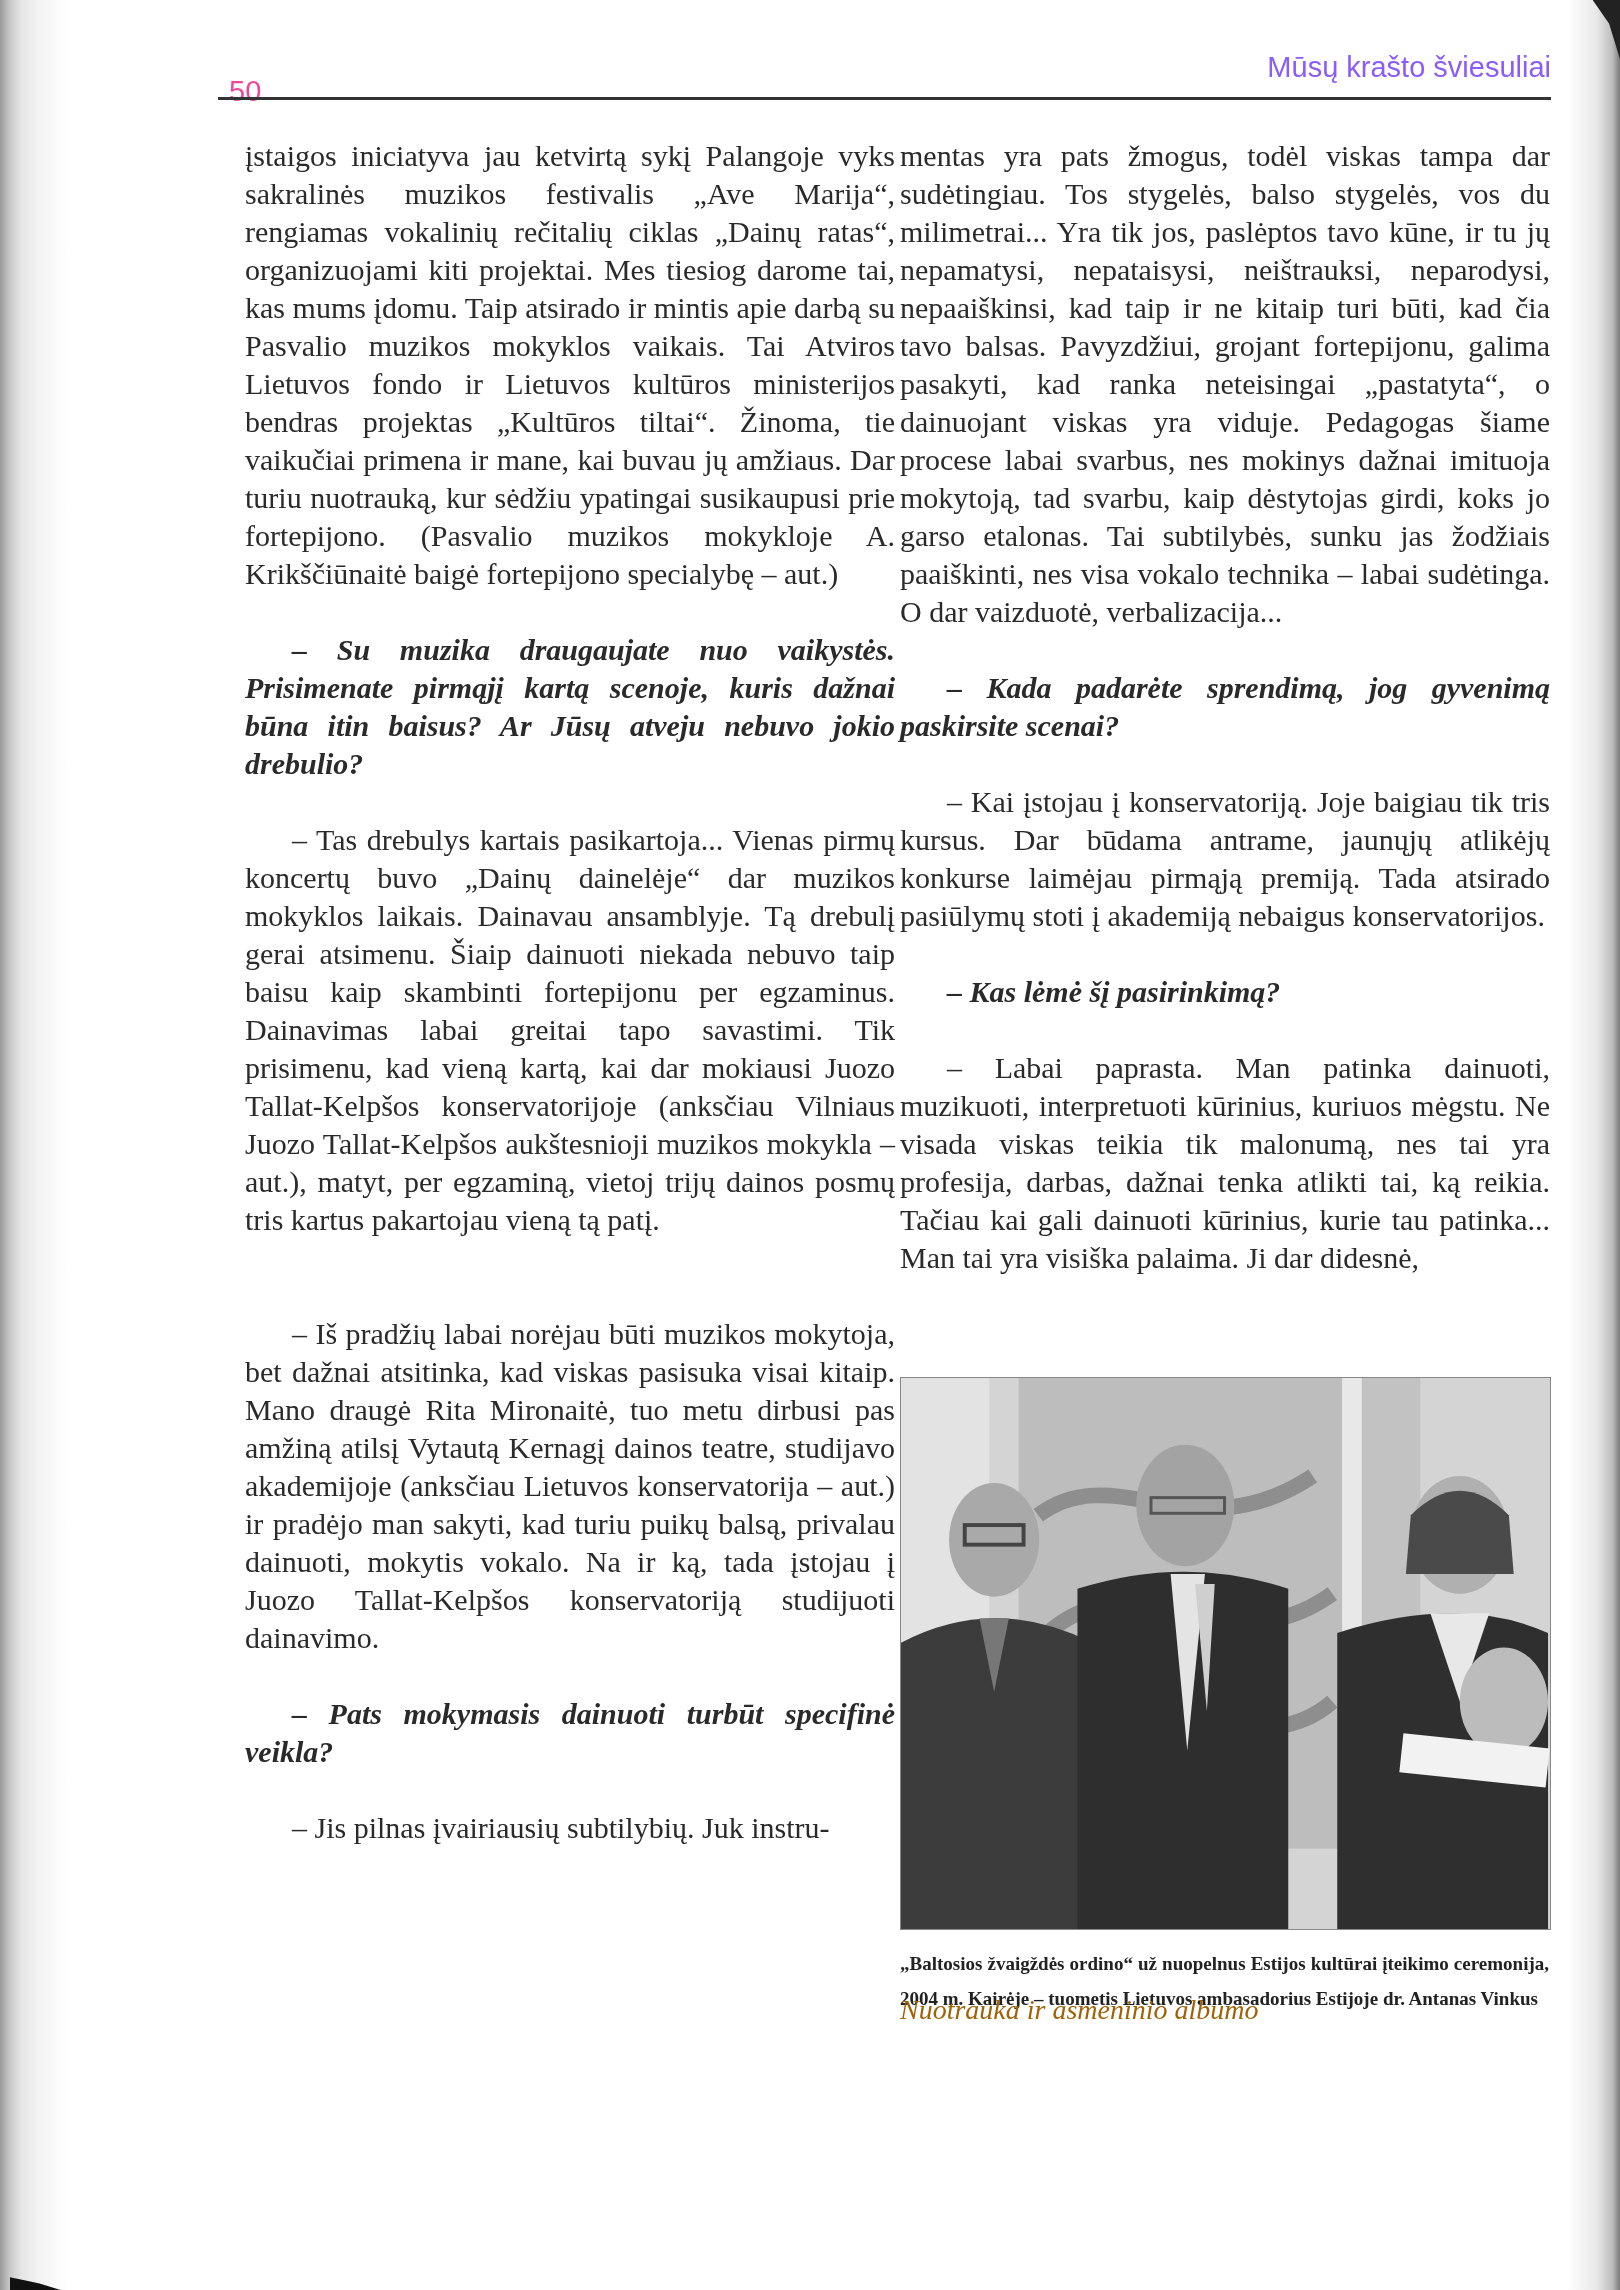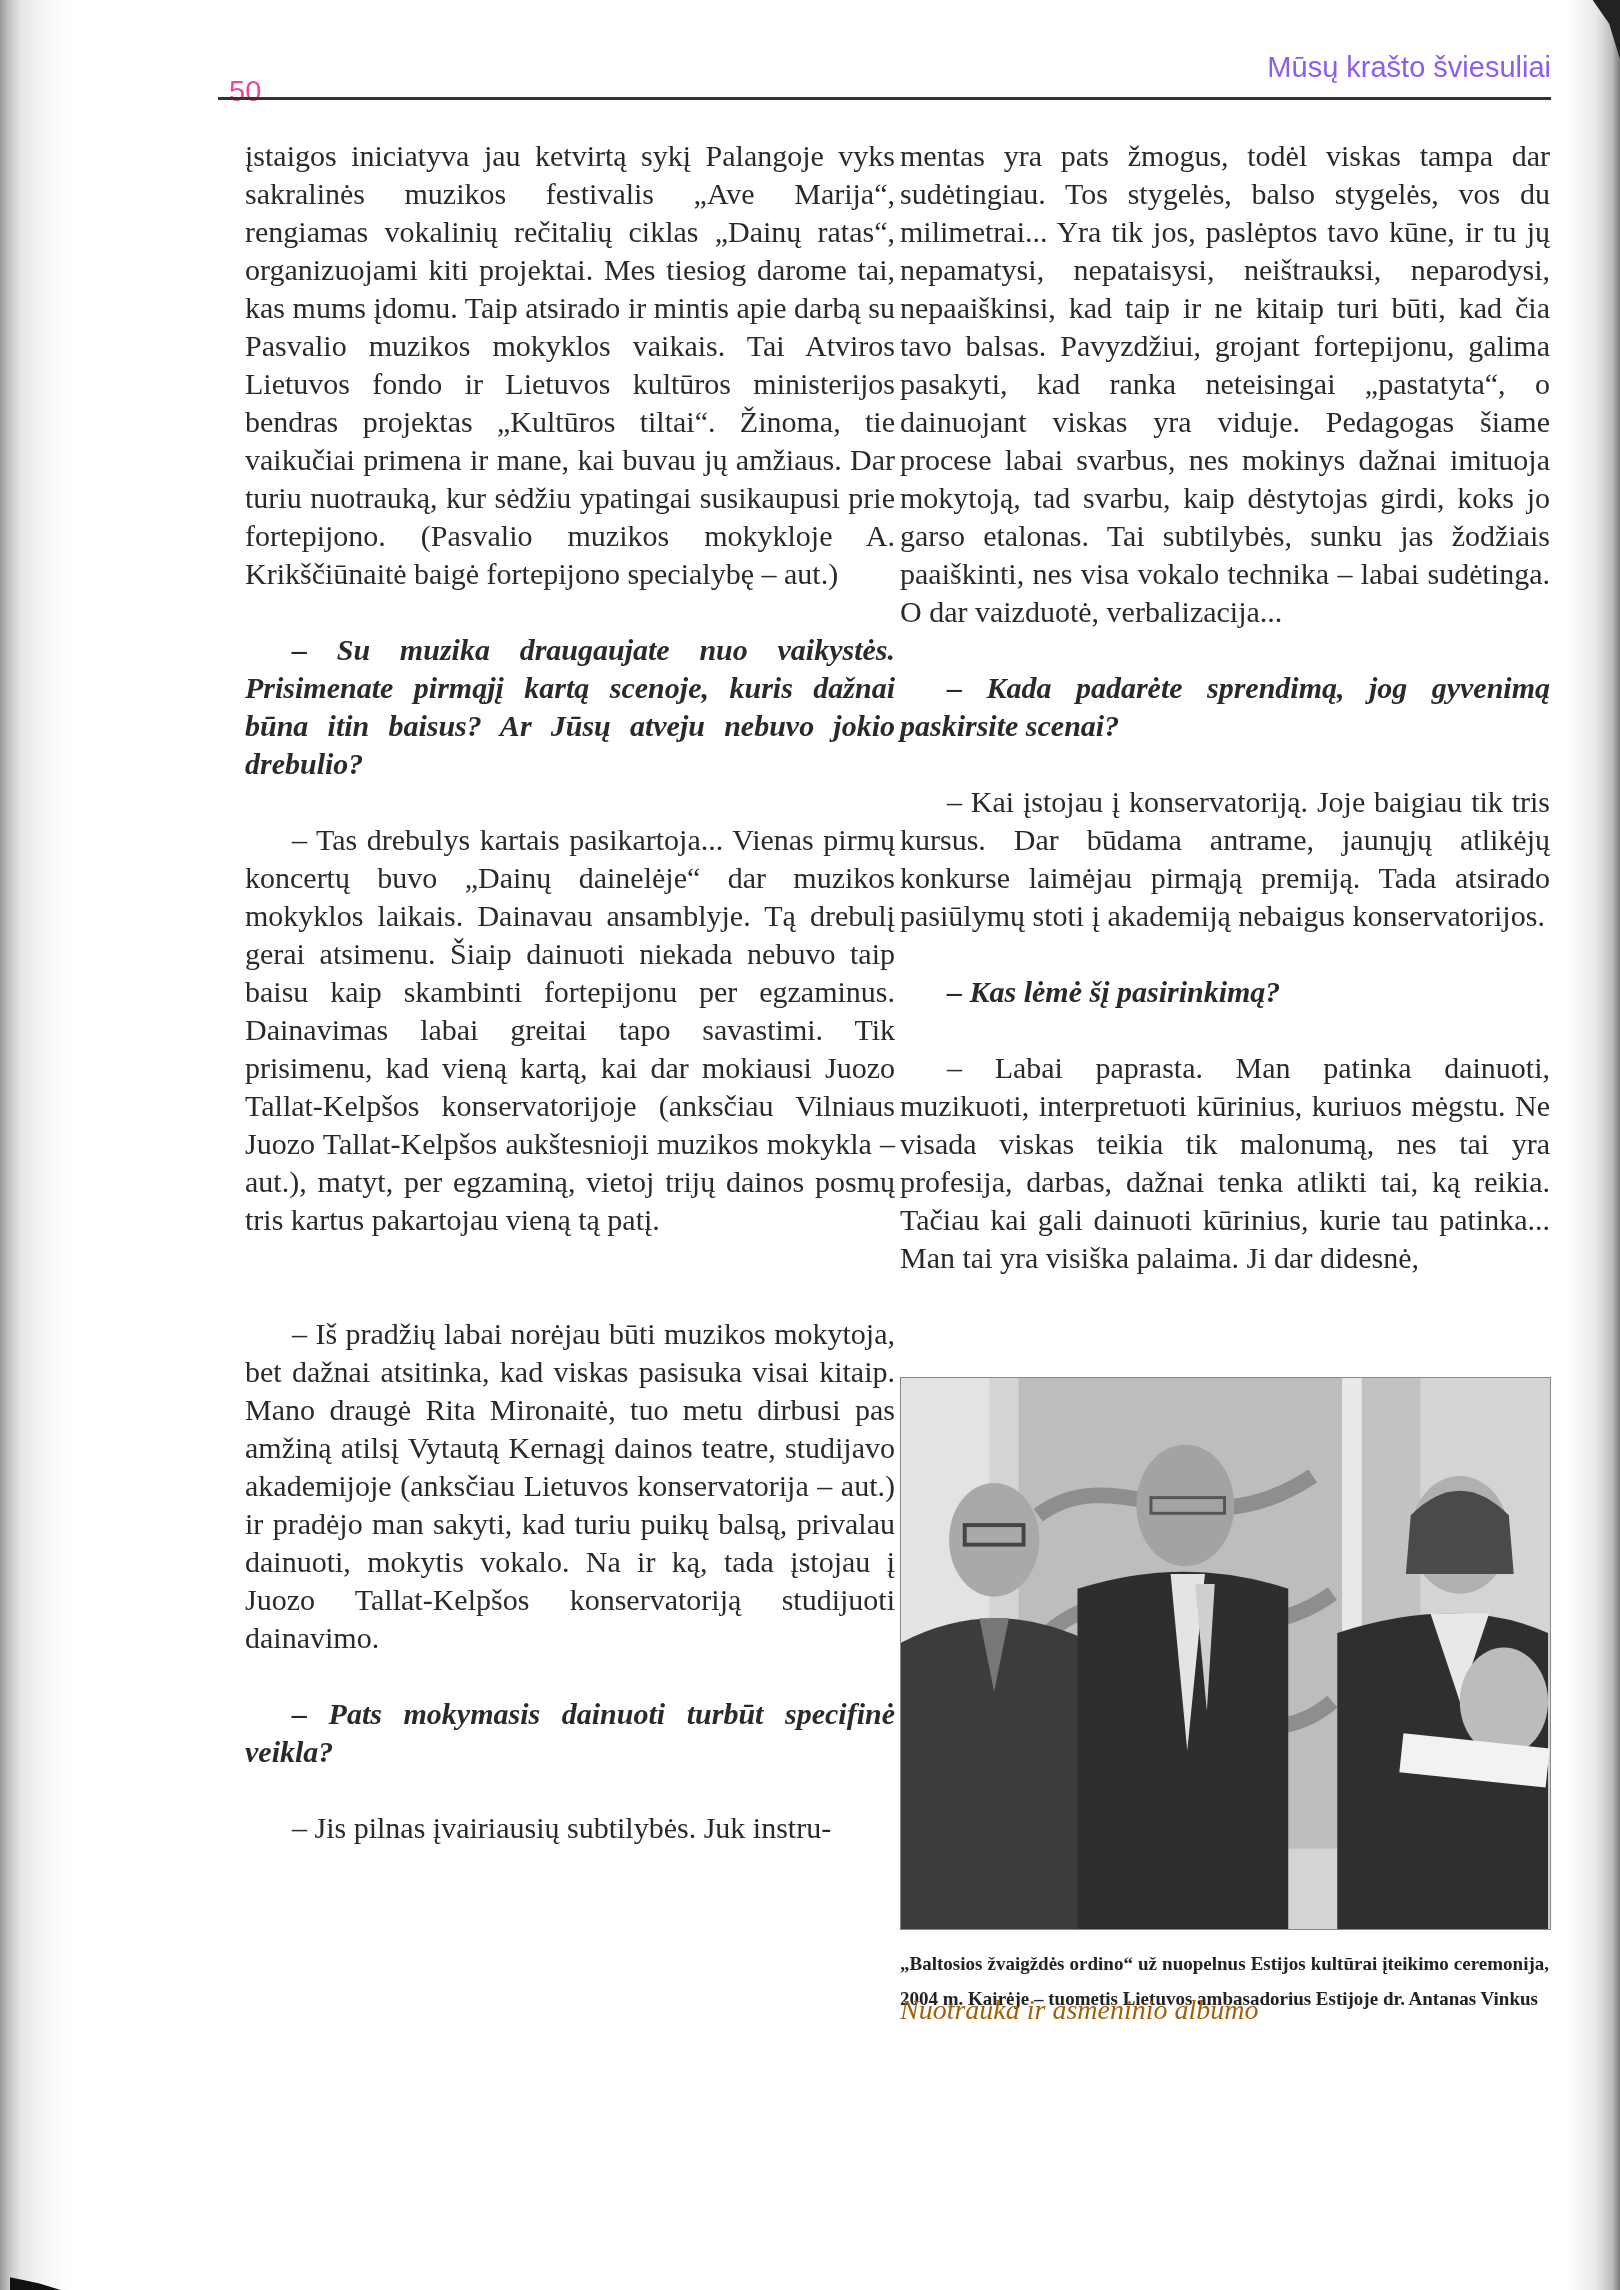--- a/index.html
+++ b/index.html
@@ -54,21 +54,21 @@
   <div class="gap"></div>
   <p class="indent q">– Su muzika draugaujate nuo vaikystės. Prisimenate pirmąjį kartą scenoje, kuris dažnai būna itin baisus? Ar Jūsų atveju nebuvo jokio drebulio?</p>
   <div class="gap"></div>
   <p class="indent">– Tas drebulys kartais pasikartoja... Vienas pirmų koncertų buvo „Dainų dainelėje“ dar muzikos mokyklos laikais. Dainavau ansamblyje. Tą drebulį gerai atsimenu. Šiaip dainuoti niekada nebuvo taip baisu kaip skambinti fortepijonu per egzaminus. Dainavimas labai greitai tapo savastimi. Tik prisimenu, kad vieną kartą, kai dar mokiausi Juozo Tallat-Kelpšos konservatorijoje (anksčiau Vilniaus Juozo Tallat-Kelpšos aukštesnioji muzikos mokykla – aut.), matyt, per egzaminą, vietoj trijų dainos posmų tris kartus pakartojau vieną tą patį.</p>
   <div class="gap"></div>
   <div class="gap"></div>
   <p class="indent">– Iš pradžių labai norėjau būti muzikos mokytoja, bet dažnai atsitinka, kad viskas pasisuka visai kitaip. Mano draugė Rita Mironaitė, tuo metu dirbusi pas amžiną atilsį Vytautą Kernagį dainos teatre, studijavo akademijoje (anksčiau Lietuvos konservatorija – aut.) ir pradėjo man sakyti, kad turiu puikų balsą, privalau dainuoti, mokytis vokalo. Na ir ką, tada įstojau į Juozo Tallat-Kelpšos konservatoriją studijuoti dainavimo.</p>
   <div class="gap"></div>
   <p class="indent q">– Pats mokymasis dainuoti turbūt specifinė veikla?</p>
   <div class="gap"></div>
-  <p class="indent">– Jis pilnas įvairiausių subtilybės. Juk instru-</p>
+  <p class="indent">– Jis pilnas įvairiausių subtilybių. Juk instru-</p>
 </div>
 
 <div class="col col-right">
   <p>mentas yra pats žmogus, todėl viskas tampa dar sudėtingiau. Tos stygelės, balso stygelės, vos du milimetrai... Yra tik jos, paslėptos tavo kūne, ir tu jų nepamatysi, nepataisysi, neištrauksi, neparodysi, nepaaiškinsi, kad taip ir ne kitaip turi būti, kad čia tavo balsas. Pavyzdžiui, grojant fortepijonu, galima pasakyti, kad ranka neteisingai „pastatyta“, o dainuojant viskas yra viduje. Pedagogas šiame procese labai svarbus, nes mokinys dažnai imituoja mokytoją, tad svarbu, kaip dėstytojas girdi, koks jo garso etalonas. Tai subtilybės, sunku jas žodžiais paaiškinti, nes visa vokalo technika – labai sudėtinga. O dar vaizduotė, verbalizacija...</p>
   <div class="gap"></div>
   <p class="indent q">– Kada padarėte sprendimą, jog gyvenimą paskirsite scenai?</p>
   <div class="gap"></div>
   <p class="indent">– Kai įstojau į konservatoriją. Joje baigiau tik tris kursus. Dar būdama antrame, jaunųjų atlikėjų konkurse laimėjau pirmąją premiją. Tada atsirado pasiūlymų stoti į akademiją nebaigus konservatorijos.</p>
   <div class="gap"></div>
   <p class="indent q">– Kas lėmė šį pasirinkimą?</p>

